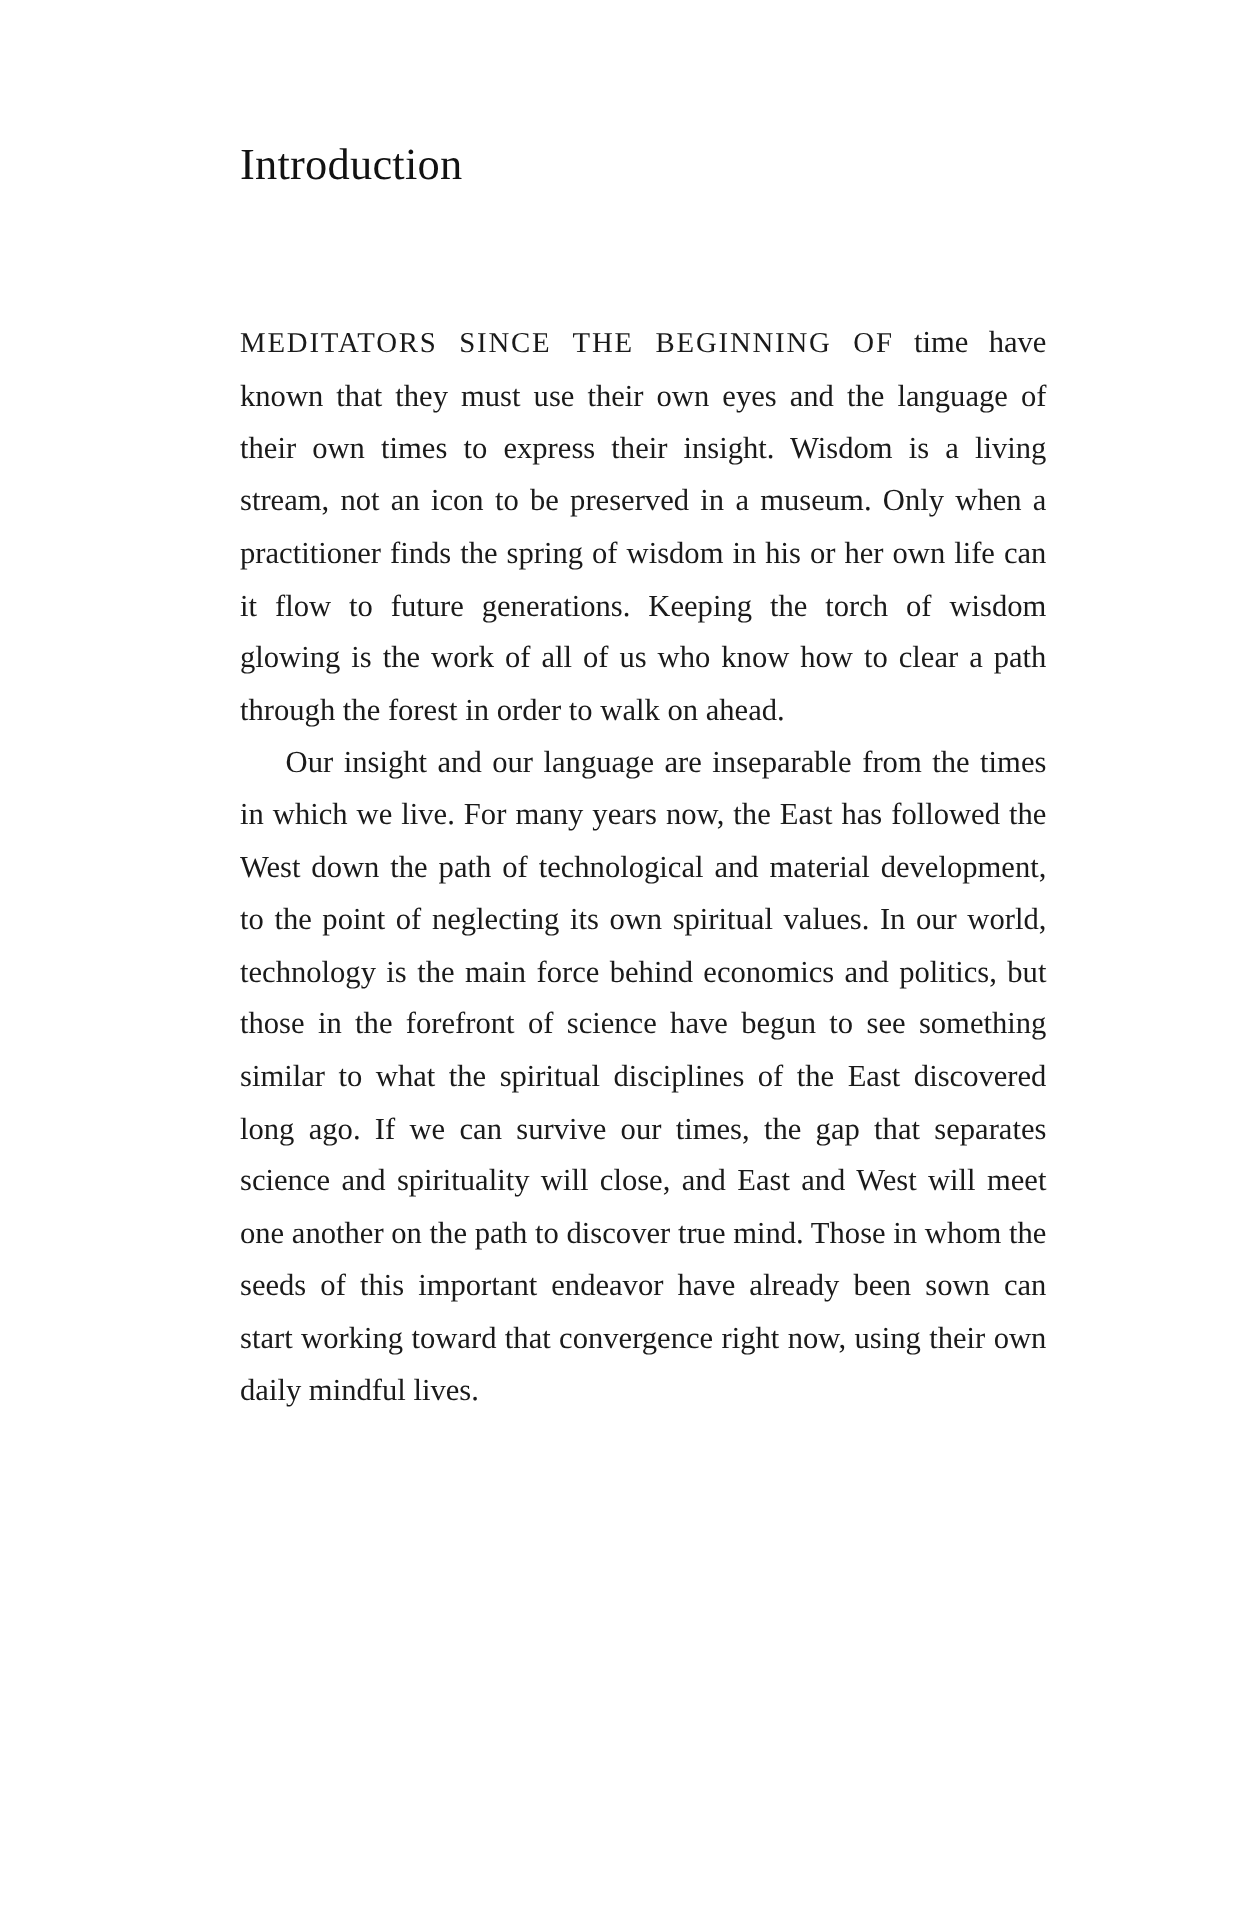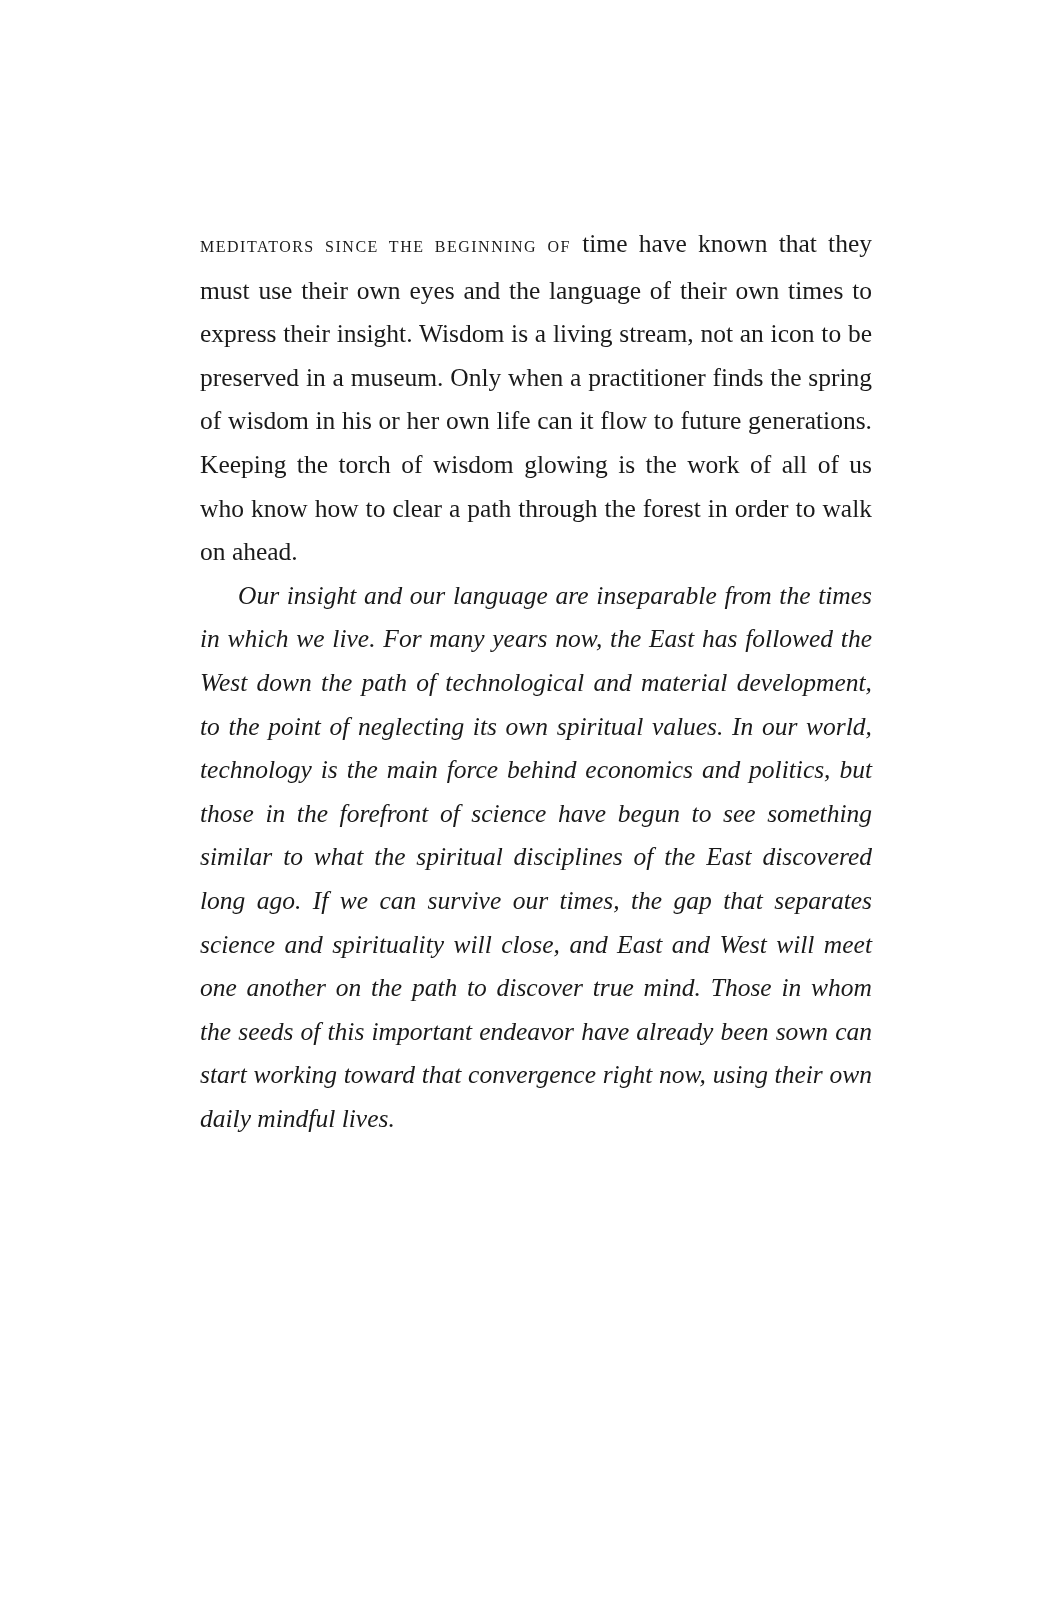--- a/index.html
+++ b/index.html
@@ -43,36 +43,36 @@
     margin: 0;
     font-size: 25.5px;
     line-height: 43.6px;
     text-align: justify;
     text-justify: inter-word;
     color: #1a1a1a;
     hyphens: manual;
   }
   p.para.indent {
     text-indent: 38px;
-    font-style: italic;
   }
   .smallcaps {
     font-variant: normal;
     text-transform: uppercase;
-    font-size: 16px;
+    font-size: 24px;
     letter-spacing: 1.5px;
     font-family: Liberation Serif, serif;
   }
 </style>
 </head>
 <body>
 
 <div class="page">
   <div class="content">
 
+    <h1 class="chapter-title">Introduction</h1>
 
     <div class="body-text">
 
       <p class="para"><span class="smallcaps">Meditators since the beginning of</span><span> time have known that they must use their own eyes and the language of their own times to express their insight. Wisdom is a living stream, not an icon to be preserved in a museum. Only when a practitioner finds the spring of wisdom in his or her own life can it flow to future generations. Keeping the torch of wisdom glowing is the work of all of us who know how to clear a path through the forest in order to walk on ahead.</span></p>
 
       <p class="para indent">Our insight and our language are inseparable from the times in which we live. For many years now, the East has followed the West down the path of technological and material development, to the point of neglecting its own spiritual values. In our world, technology is the main force behind economics and politics, but those in the forefront of science have begun to see something similar to what the spiritual disciplines of the East discovered long ago. If we can survive our times, the gap that separates science and spirituality will close, and East and West will meet one another on the path to discover true mind. Those in whom the seeds of this important endeavor have already been sown can start working toward that convergence right now, using their own daily mindful lives.</p>
 
 
     </div>
   </div>

